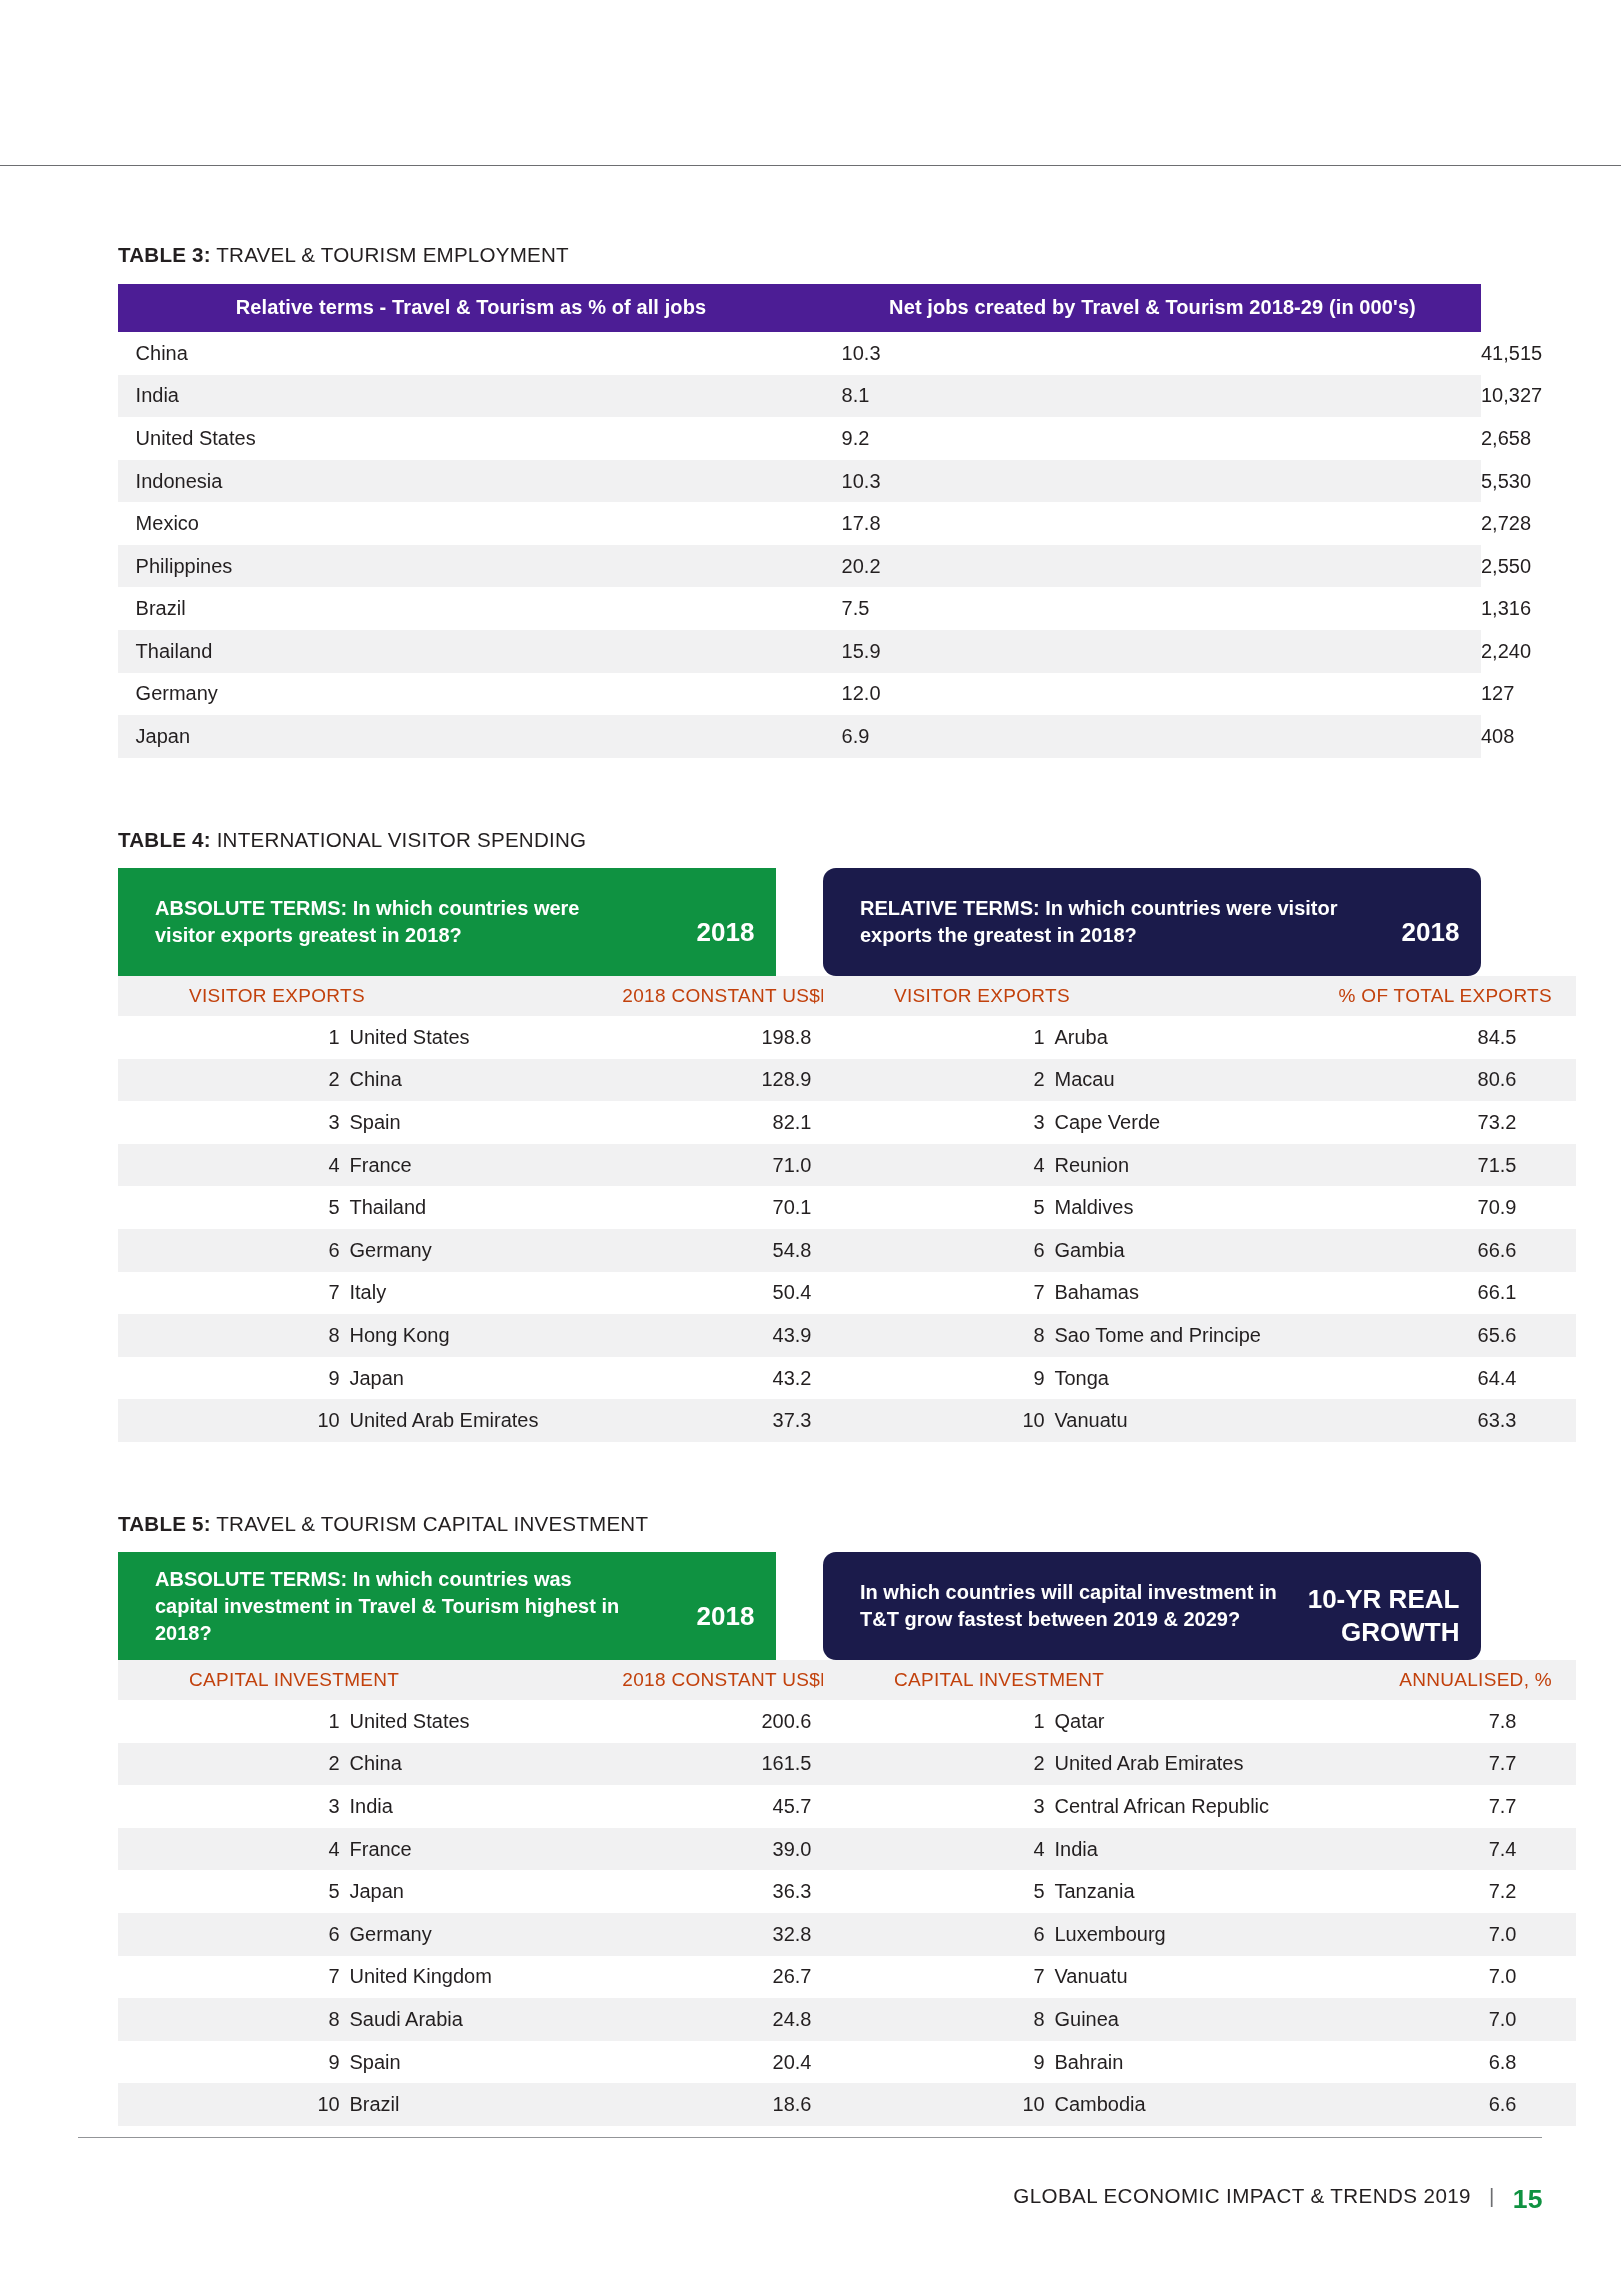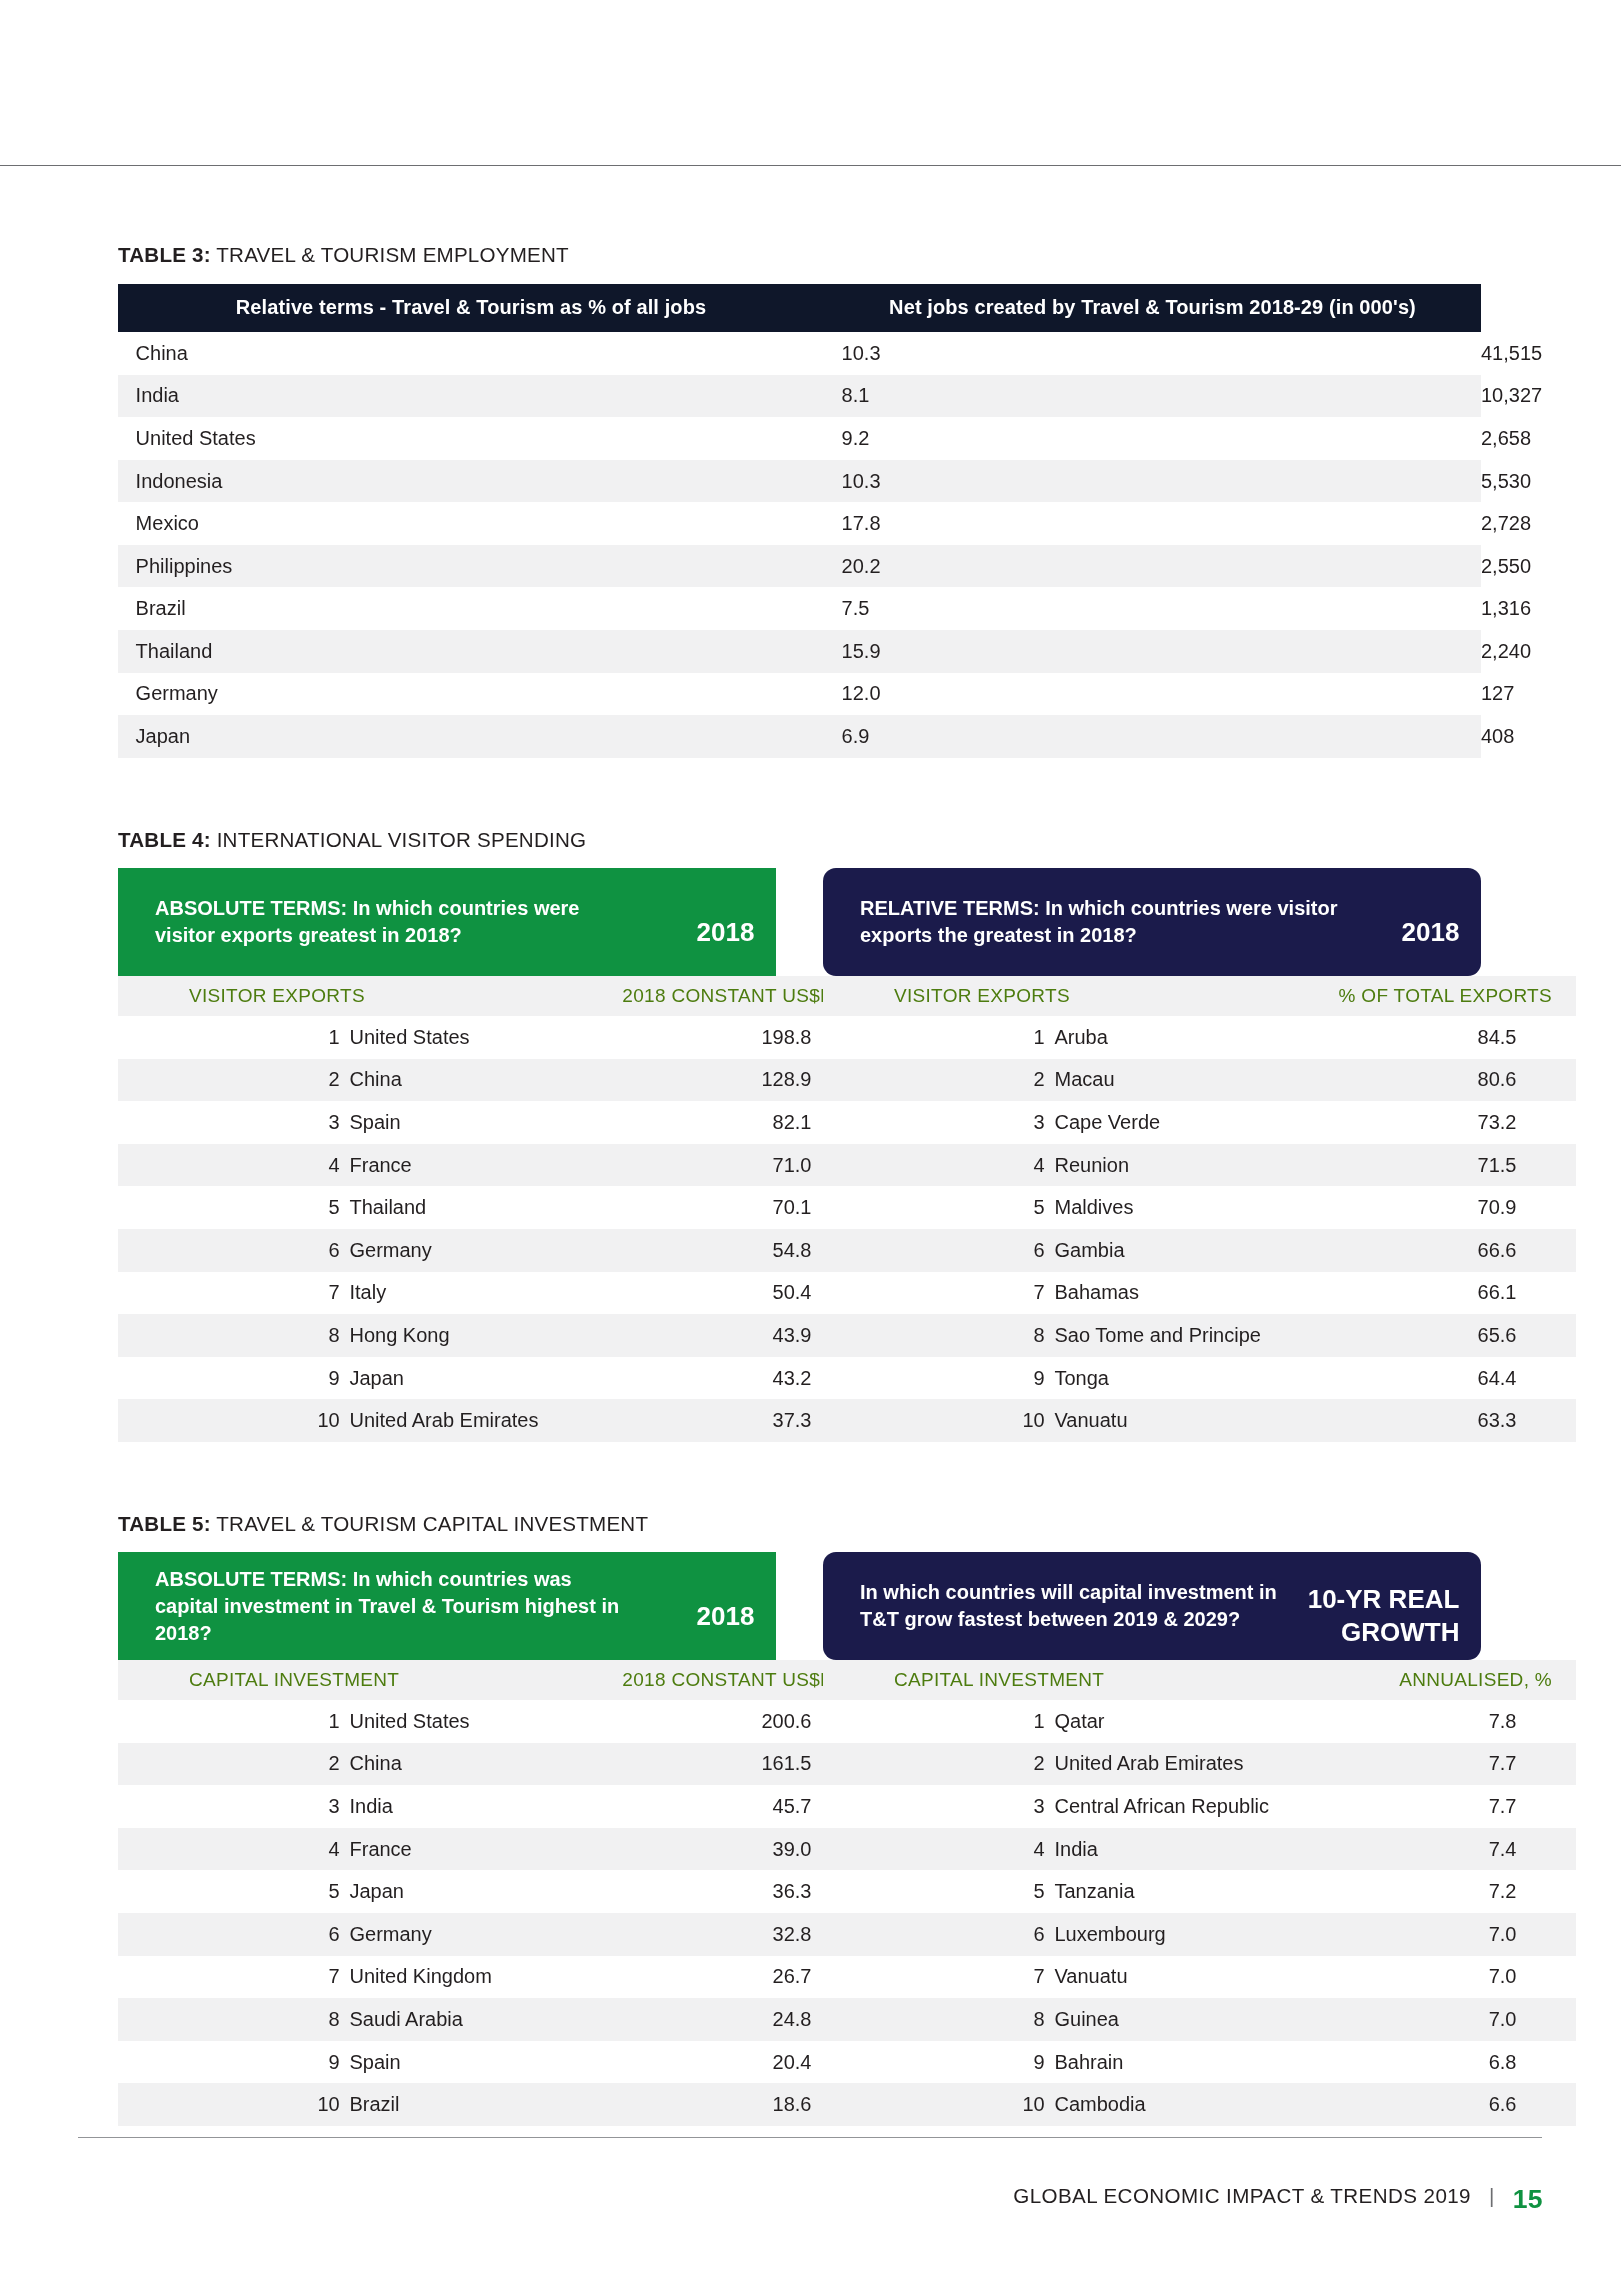--- a/index.html
+++ b/index.html
@@ -57,21 +57,21 @@
   .caption .sub { display: block; }
 
   
   .t3 {
     width: 1362px;
     border-collapse: collapse;
     table-layout: fixed;
     font-size: 19.6px;
   }
   .t3 thead th {
-    background: #0f172a;
+    background: #4c1d95;
     color: #ffffff;
     font-weight: 700;
     font-size: 20px;
     padding: 12.7px 0;
     text-align: center;
     letter-spacing: 0.1px;
   }
   .t3 thead th.k { width: 706px; }
   .t3 thead th.v { width: 657px; }
   .t3 tbody td {
@@ -124,21 +124,21 @@
   }
 
   .ptab {
     width: 658px;
     border-collapse: collapse;
     table-layout: fixed;
     font-size: 20px;
   }
   .ptab thead th {
     background: #f1f1f2;
-    color: #4d7c0f;
+    color: #c2410c;
     font-weight: 400;
     font-size: 19px;
     padding: 8.8px 0;
     letter-spacing: 0.3px;
   }
   .ptab thead th.h-name { text-align: left;  padding-left: 71px; width: 392px; }
   .ptab thead th.h-val  { text-align: right; padding-right: 23.5px; width: 266px; }
 
   .ptab tbody tr:nth-child(odd)  { background: #ffffff; }
   .ptab tbody tr:nth-child(even) { background: #f1f1f2; }

